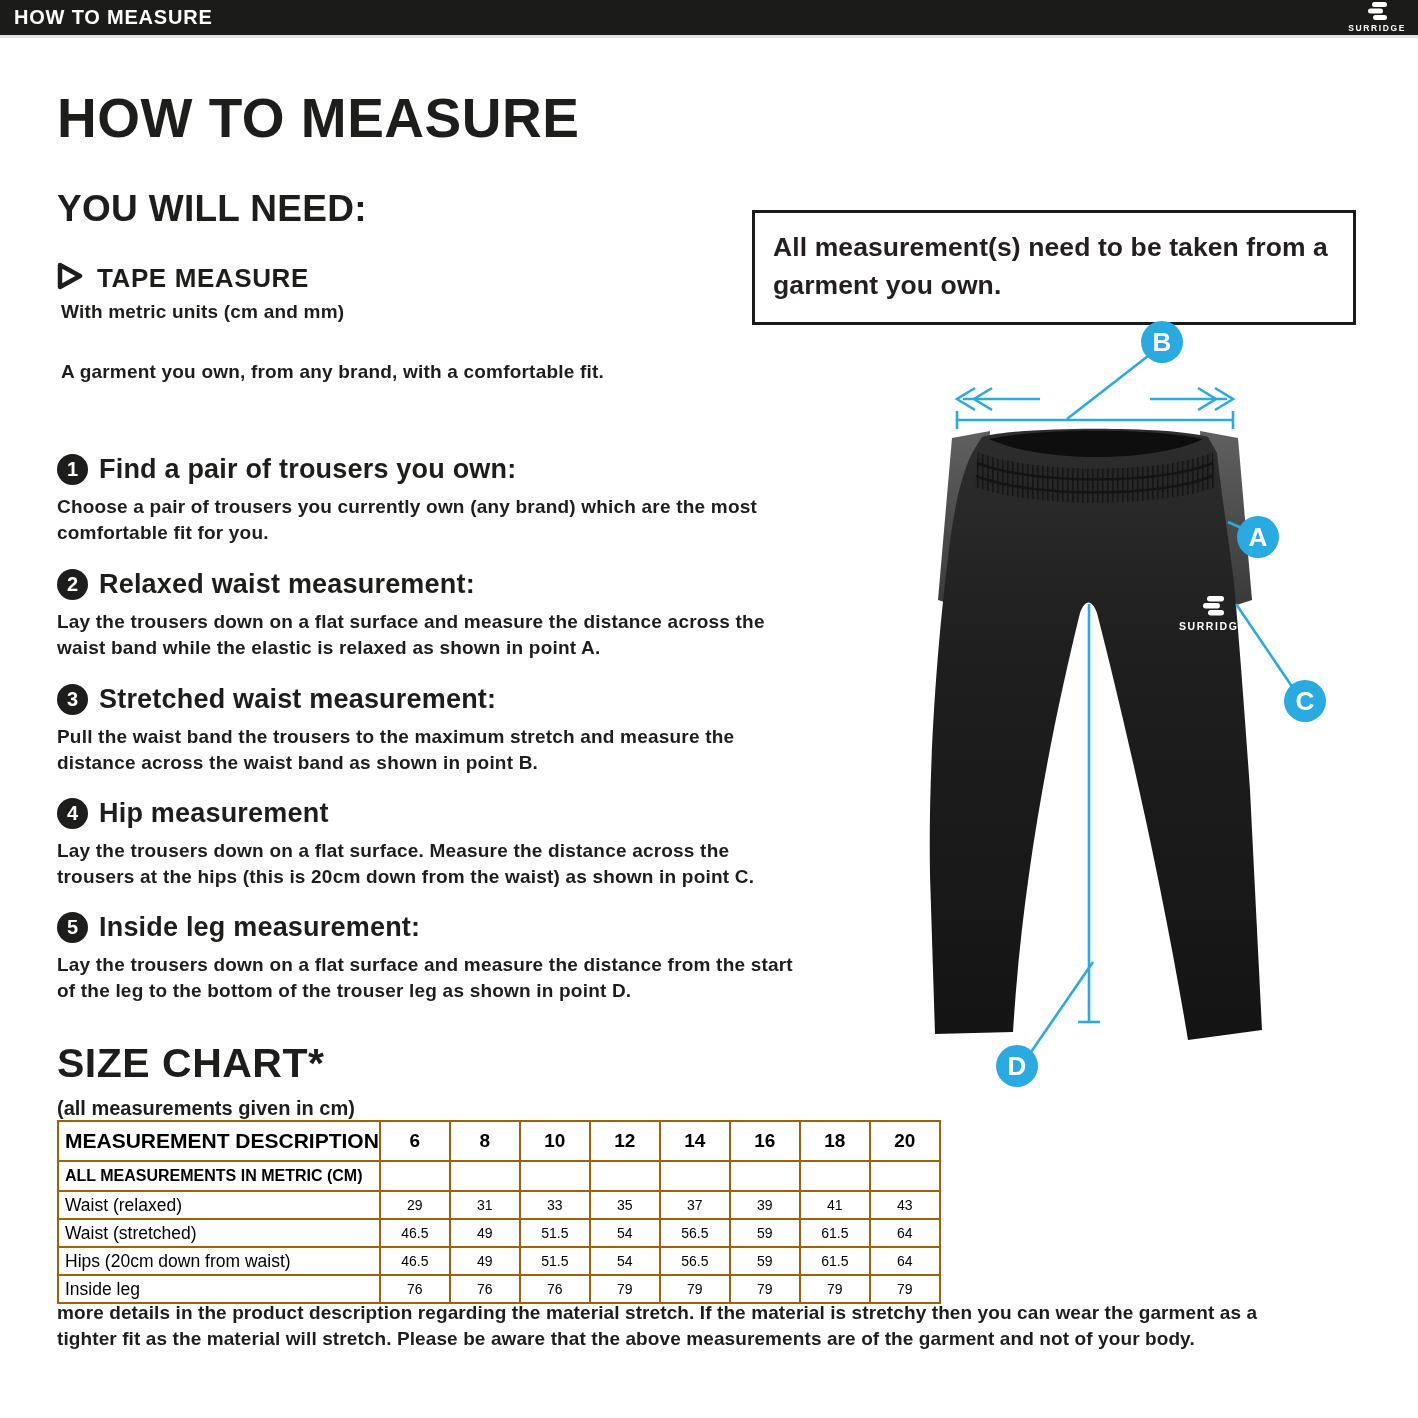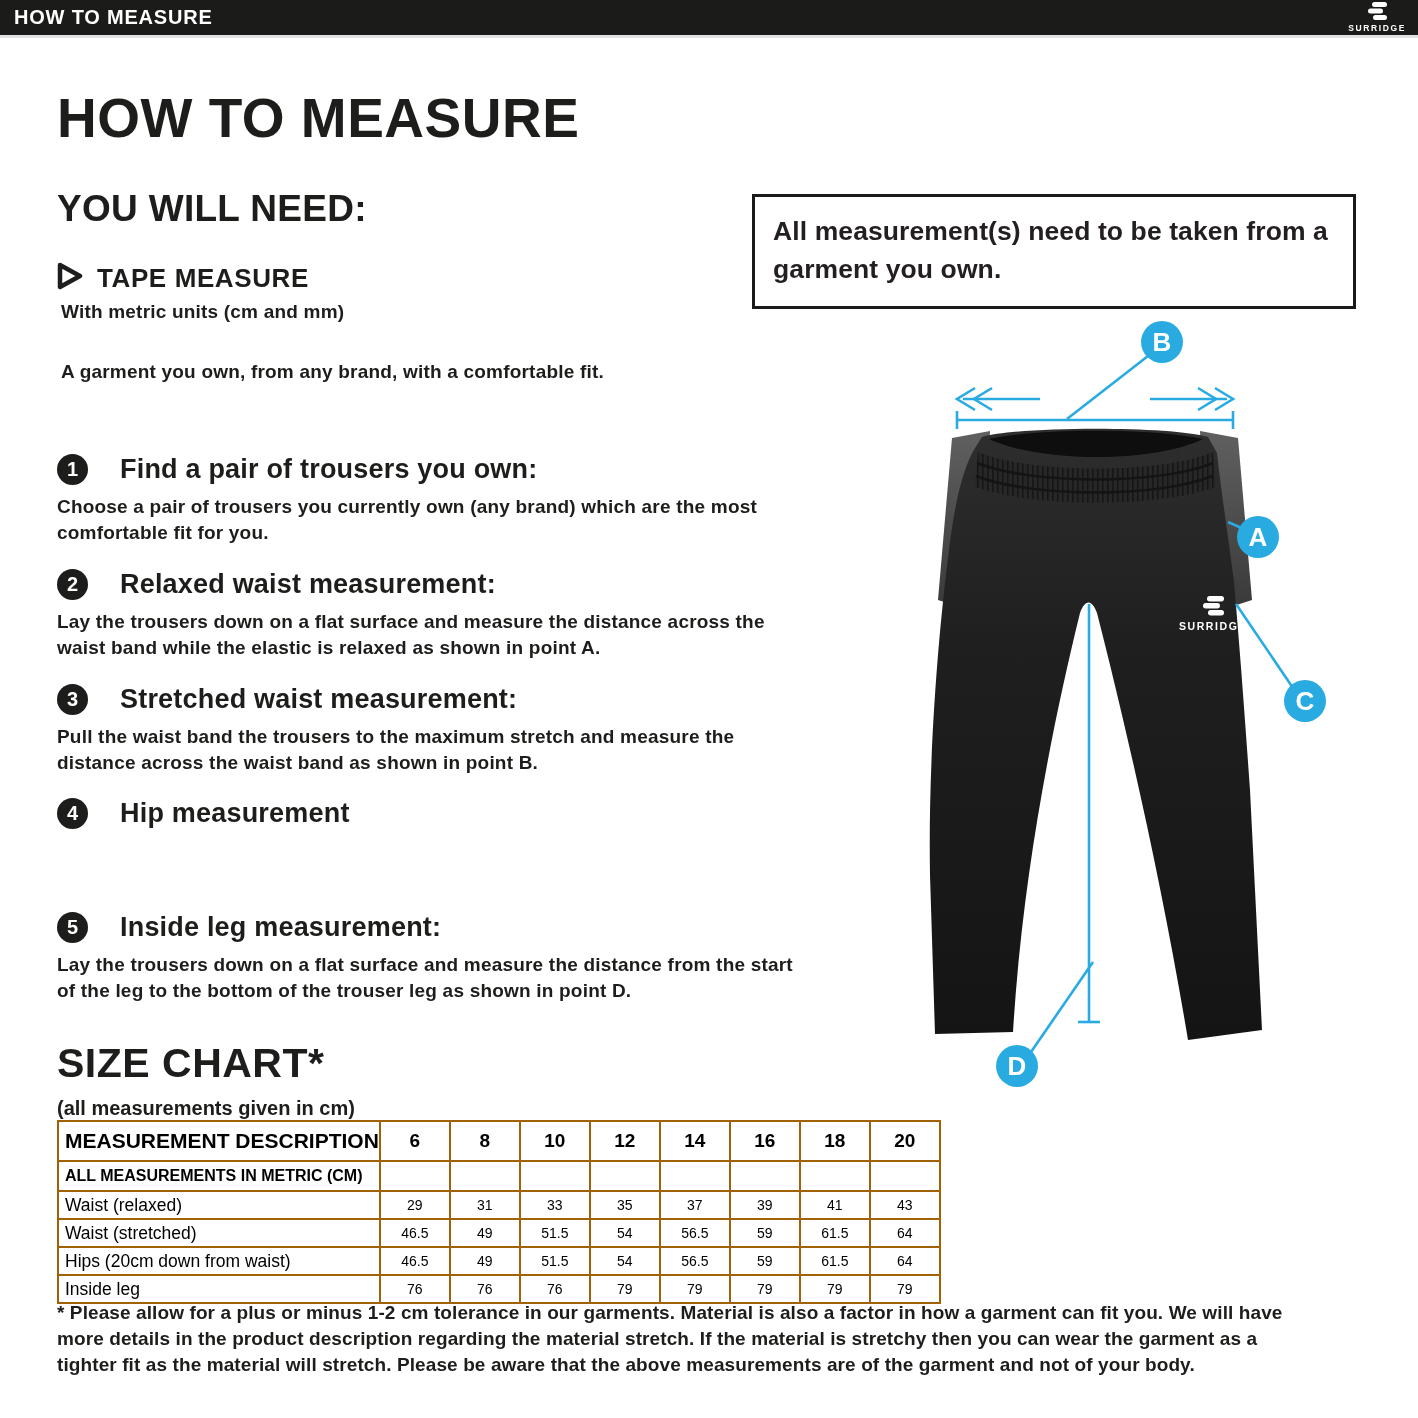--- a/index.html
+++ b/index.html
@@ -25,25 +25,25 @@
   .need-item .head{display:flex;align-items:center;gap:13px;}
   .need-item .head .title{font-size:26px;font-weight:700;letter-spacing:.6px;}
   .need-item .desc{font-size:19px;font-weight:700;margin-top:7px;margin-left:4px;letter-spacing:.2px;}
   
   .step{position:absolute;left:57px;width:760px;}
   .step .head{display:flex;align-items:center;gap:11px;}
   .step-badge{
     width:31px;height:31px;border-radius:50%;background:#1d1d1b;color:#fff;flex:0 0 31px;
     display:flex;align-items:center;justify-content:center;font-size:20px;font-weight:700;
   }
-  .step .title{font-size:27px;font-weight:700;letter-spacing:.2px;margin-left:21px;}
+  .step .title{font-size:27px;font-weight:700;letter-spacing:.2px;}
   .step .desc{font-size:19px;font-weight:700;line-height:26px;margin-top:9px;width:755px;letter-spacing:.2px;}
   
   .note-box{
-    position:absolute;left:752px;top:194px;width:604px;box-sizing:border-box;
+    position:absolute;left:752px;top:210px;width:604px;box-sizing:border-box;
     border:3px solid #1a1a1a;padding:15px 18px 17px 18px;
     font-size:26.5px;font-weight:700;line-height:1.45;letter-spacing:.1px;color:#231f20;
   }
   
   .diagram{position:absolute;left:880px;top:300px;width:512px;height:810px;}
   
   .sc-heading{position:absolute;left:57px;top:1040px;display:flex;align-items:baseline;gap:10px;flex-direction:column;}
   .sc-heading .big{font-size:41px;font-weight:700;letter-spacing:.5px;}
   .sc-heading .small{font-size:20px;font-weight:700;}
   table.size-table{
@@ -118,20 +118,21 @@
     <span class="step-badge">3</span>
     <span class="title">Stretched waist measurement:</span>
   </div>
   <div class="desc">Pull the waist band the trousers to the maximum stretch and measure the distance across the waist band as shown in point B.</div>
 </div>
 <div class="step" style="top:798px">
   <div class="head">
     <span class="step-badge">4</span>
     <span class="title">Hip measurement</span>
   </div>
+  <div class="desc">Lay the trousers down on a flat surface. Measure the distance across the trousers at the hips (this is 20cm down from the waist) as shown in point C.</div>
 </div>
 <div class="step" style="top:912px">
   <div class="head">
     <span class="step-badge">5</span>
     <span class="title">Inside leg measurement:</span>
   </div>
   <div class="desc">Lay the trousers down on a flat surface and measure the distance from the start of the leg to the bottom of the trouser leg as shown in point D.</div>
 </div>
 
 <div class="diagram">
@@ -297,16 +298,15 @@
         <td class="cell-num">79</td>
         <td class="cell-num">79</td>
         <td class="cell-num">79</td>
         <td class="cell-num">79</td>
         <td class="cell-num">79</td>
       </tr>
     </tbody>
 </table>
 
 <div class="footer">
-  <div>* Please allow for a plus or minus 1-2 cm tolerance in our garments. Material is also a factor in how a garment can fit you. We will have</div>
   <div>more details in the product description regarding the material stretch.  If the material is stretchy then you can wear the garment as a</div>
   <div>tighter fit as the material will stretch.  Please be aware that the above measurements are of the garment and not of your body.</div>
 </div>
 
 </body></html>

